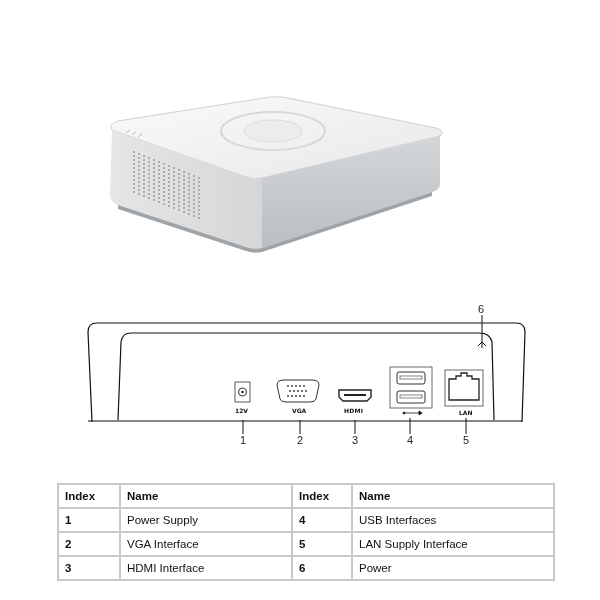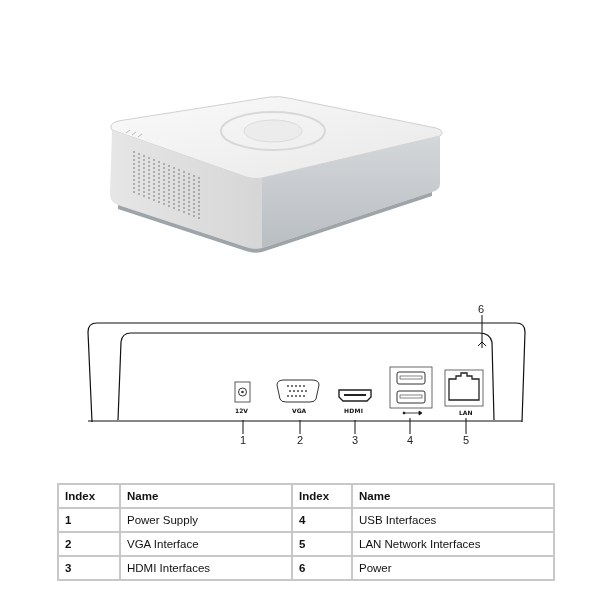--- a/index.html
+++ b/index.html
@@ -177,22 +177,22 @@
   <tr>
     <td class="num">1</td>
     <td>Power Supply</td>
     <td class="num">4</td>
     <td>USB Interfaces</td>
   </tr>
   <tr>
     <td class="num">2</td>
     <td>VGA Interface</td>
     <td class="num">5</td>
-    <td>LAN Network Interfaces</td>
+    <td>LAN Supply Interface</td>
   </tr>
   <tr>
     <td class="num">3</td>
-    <td>HDMI Interfaces</td>
+    <td>HDMI Interface</td>
     <td class="num">6</td>
     <td>Power</td>
   </tr>
 </tbody>
   </table>
 
 </body></html>

